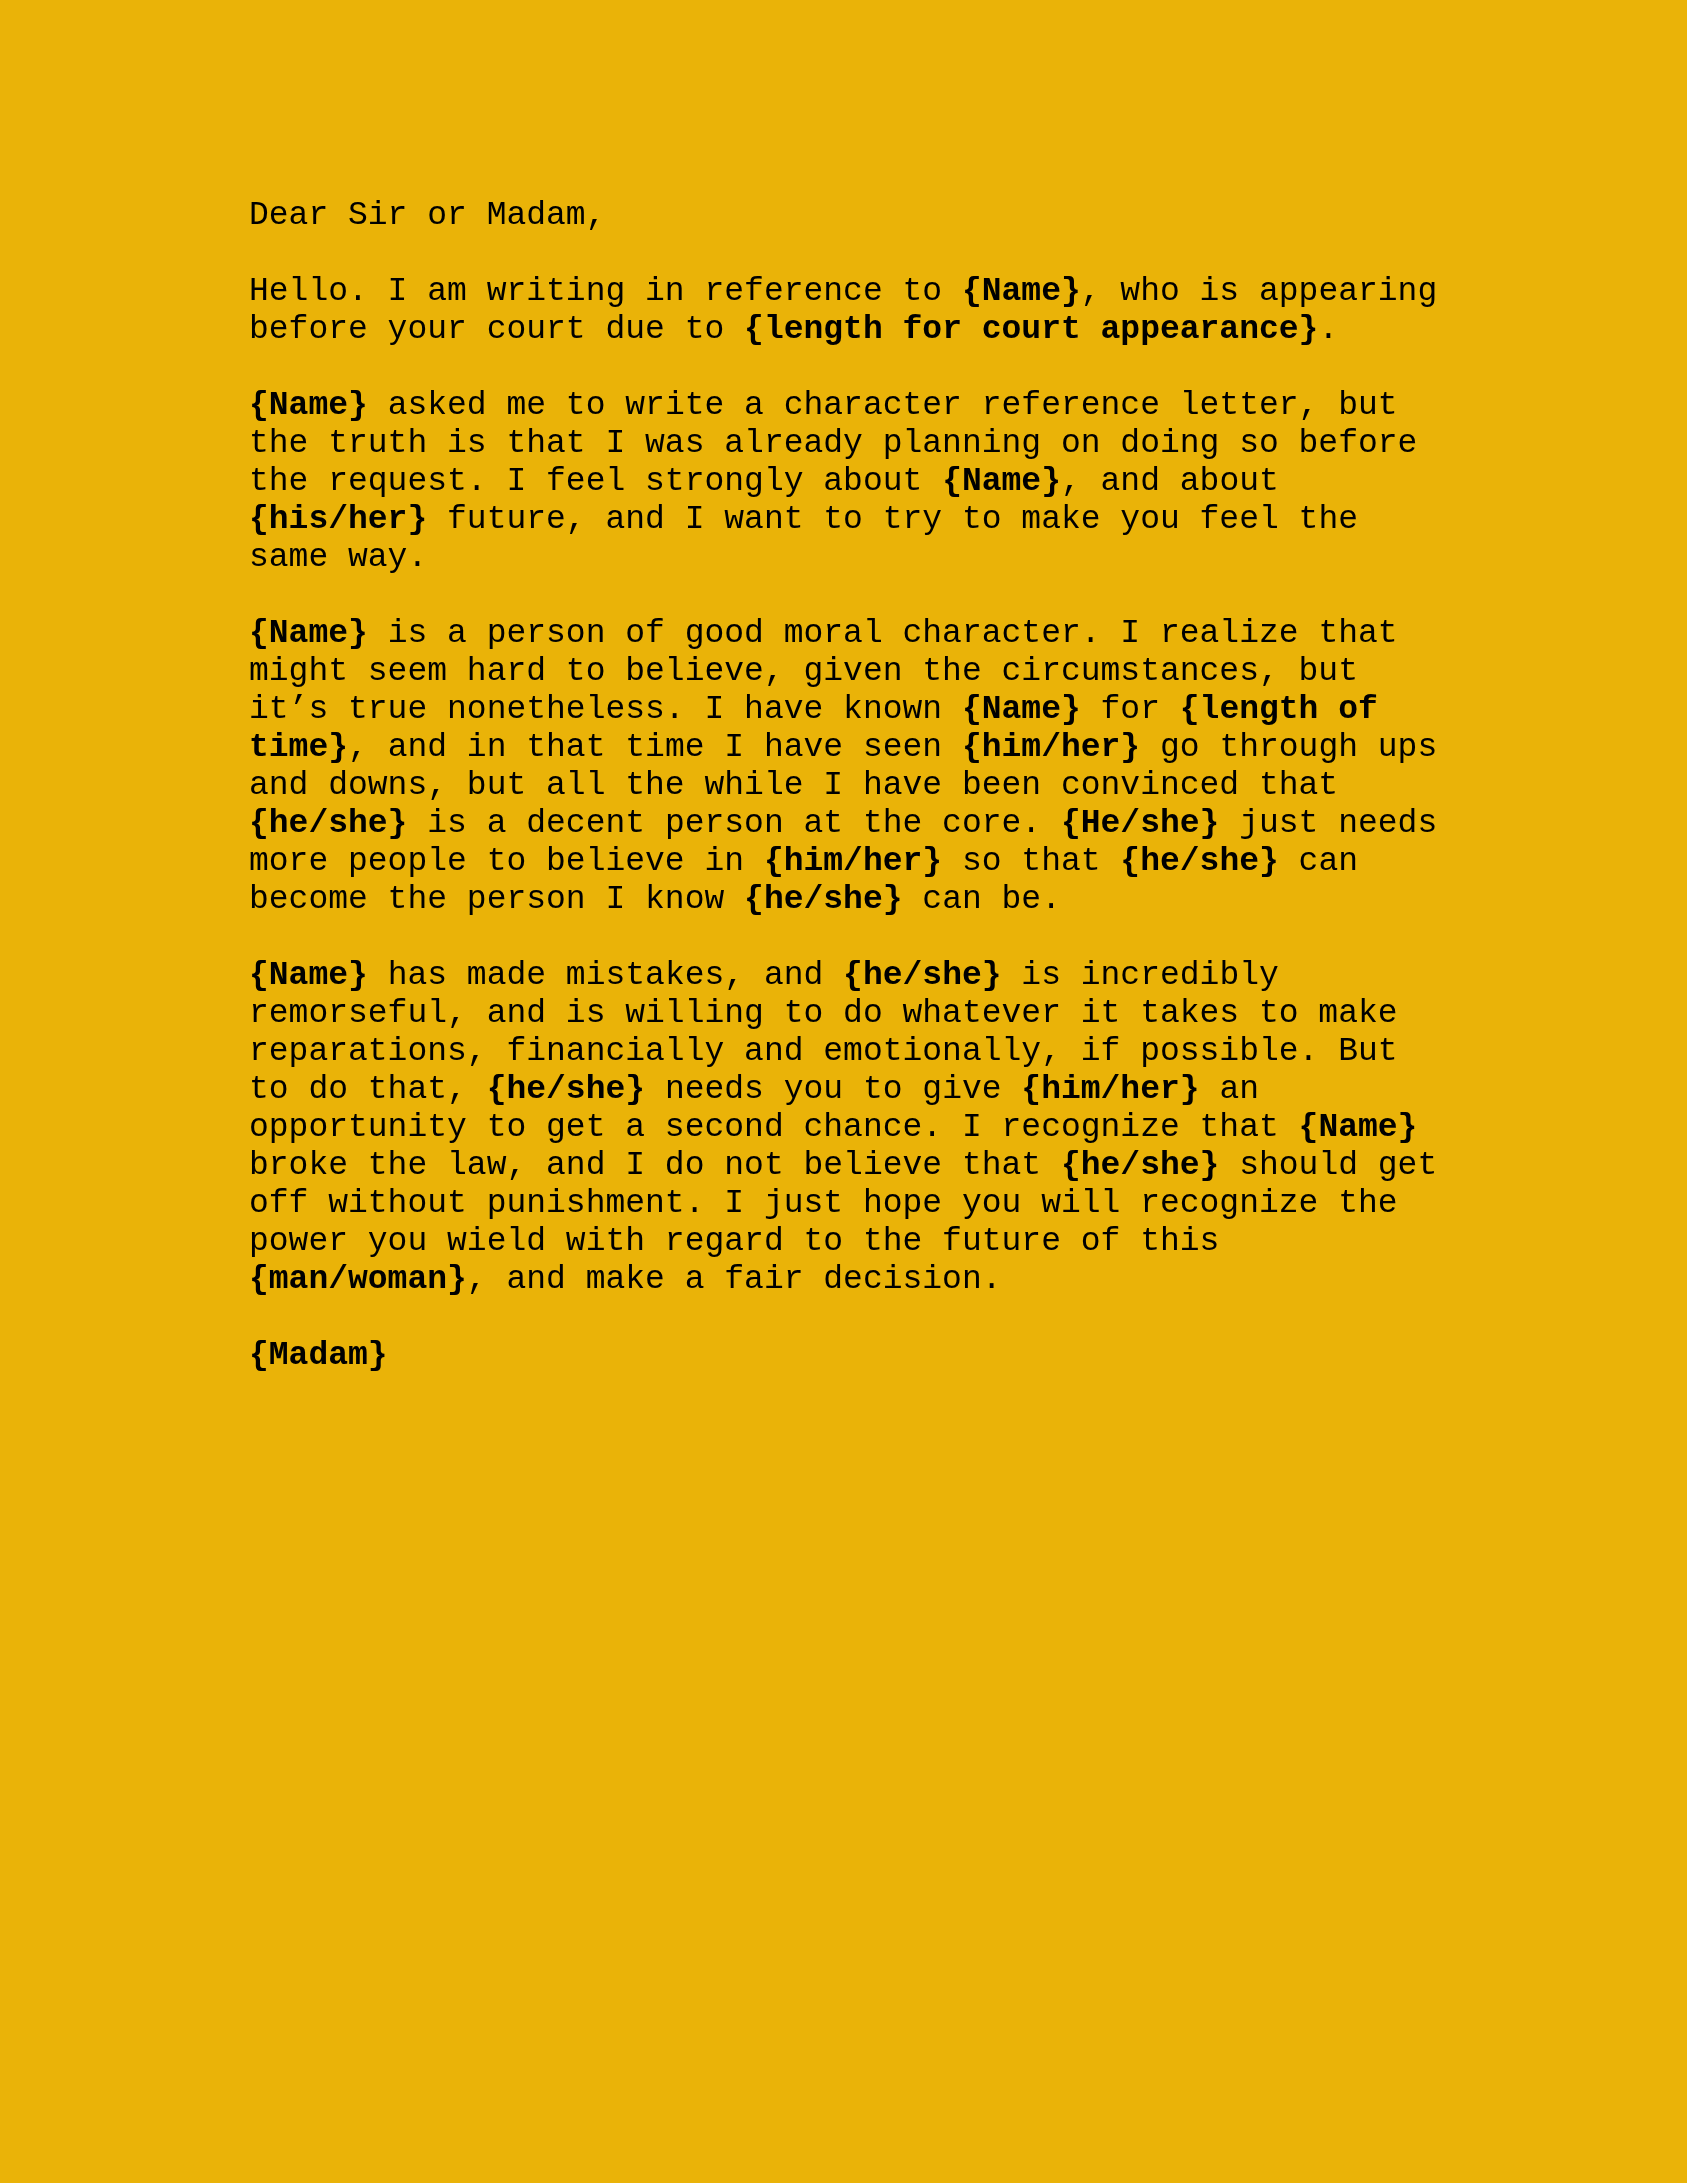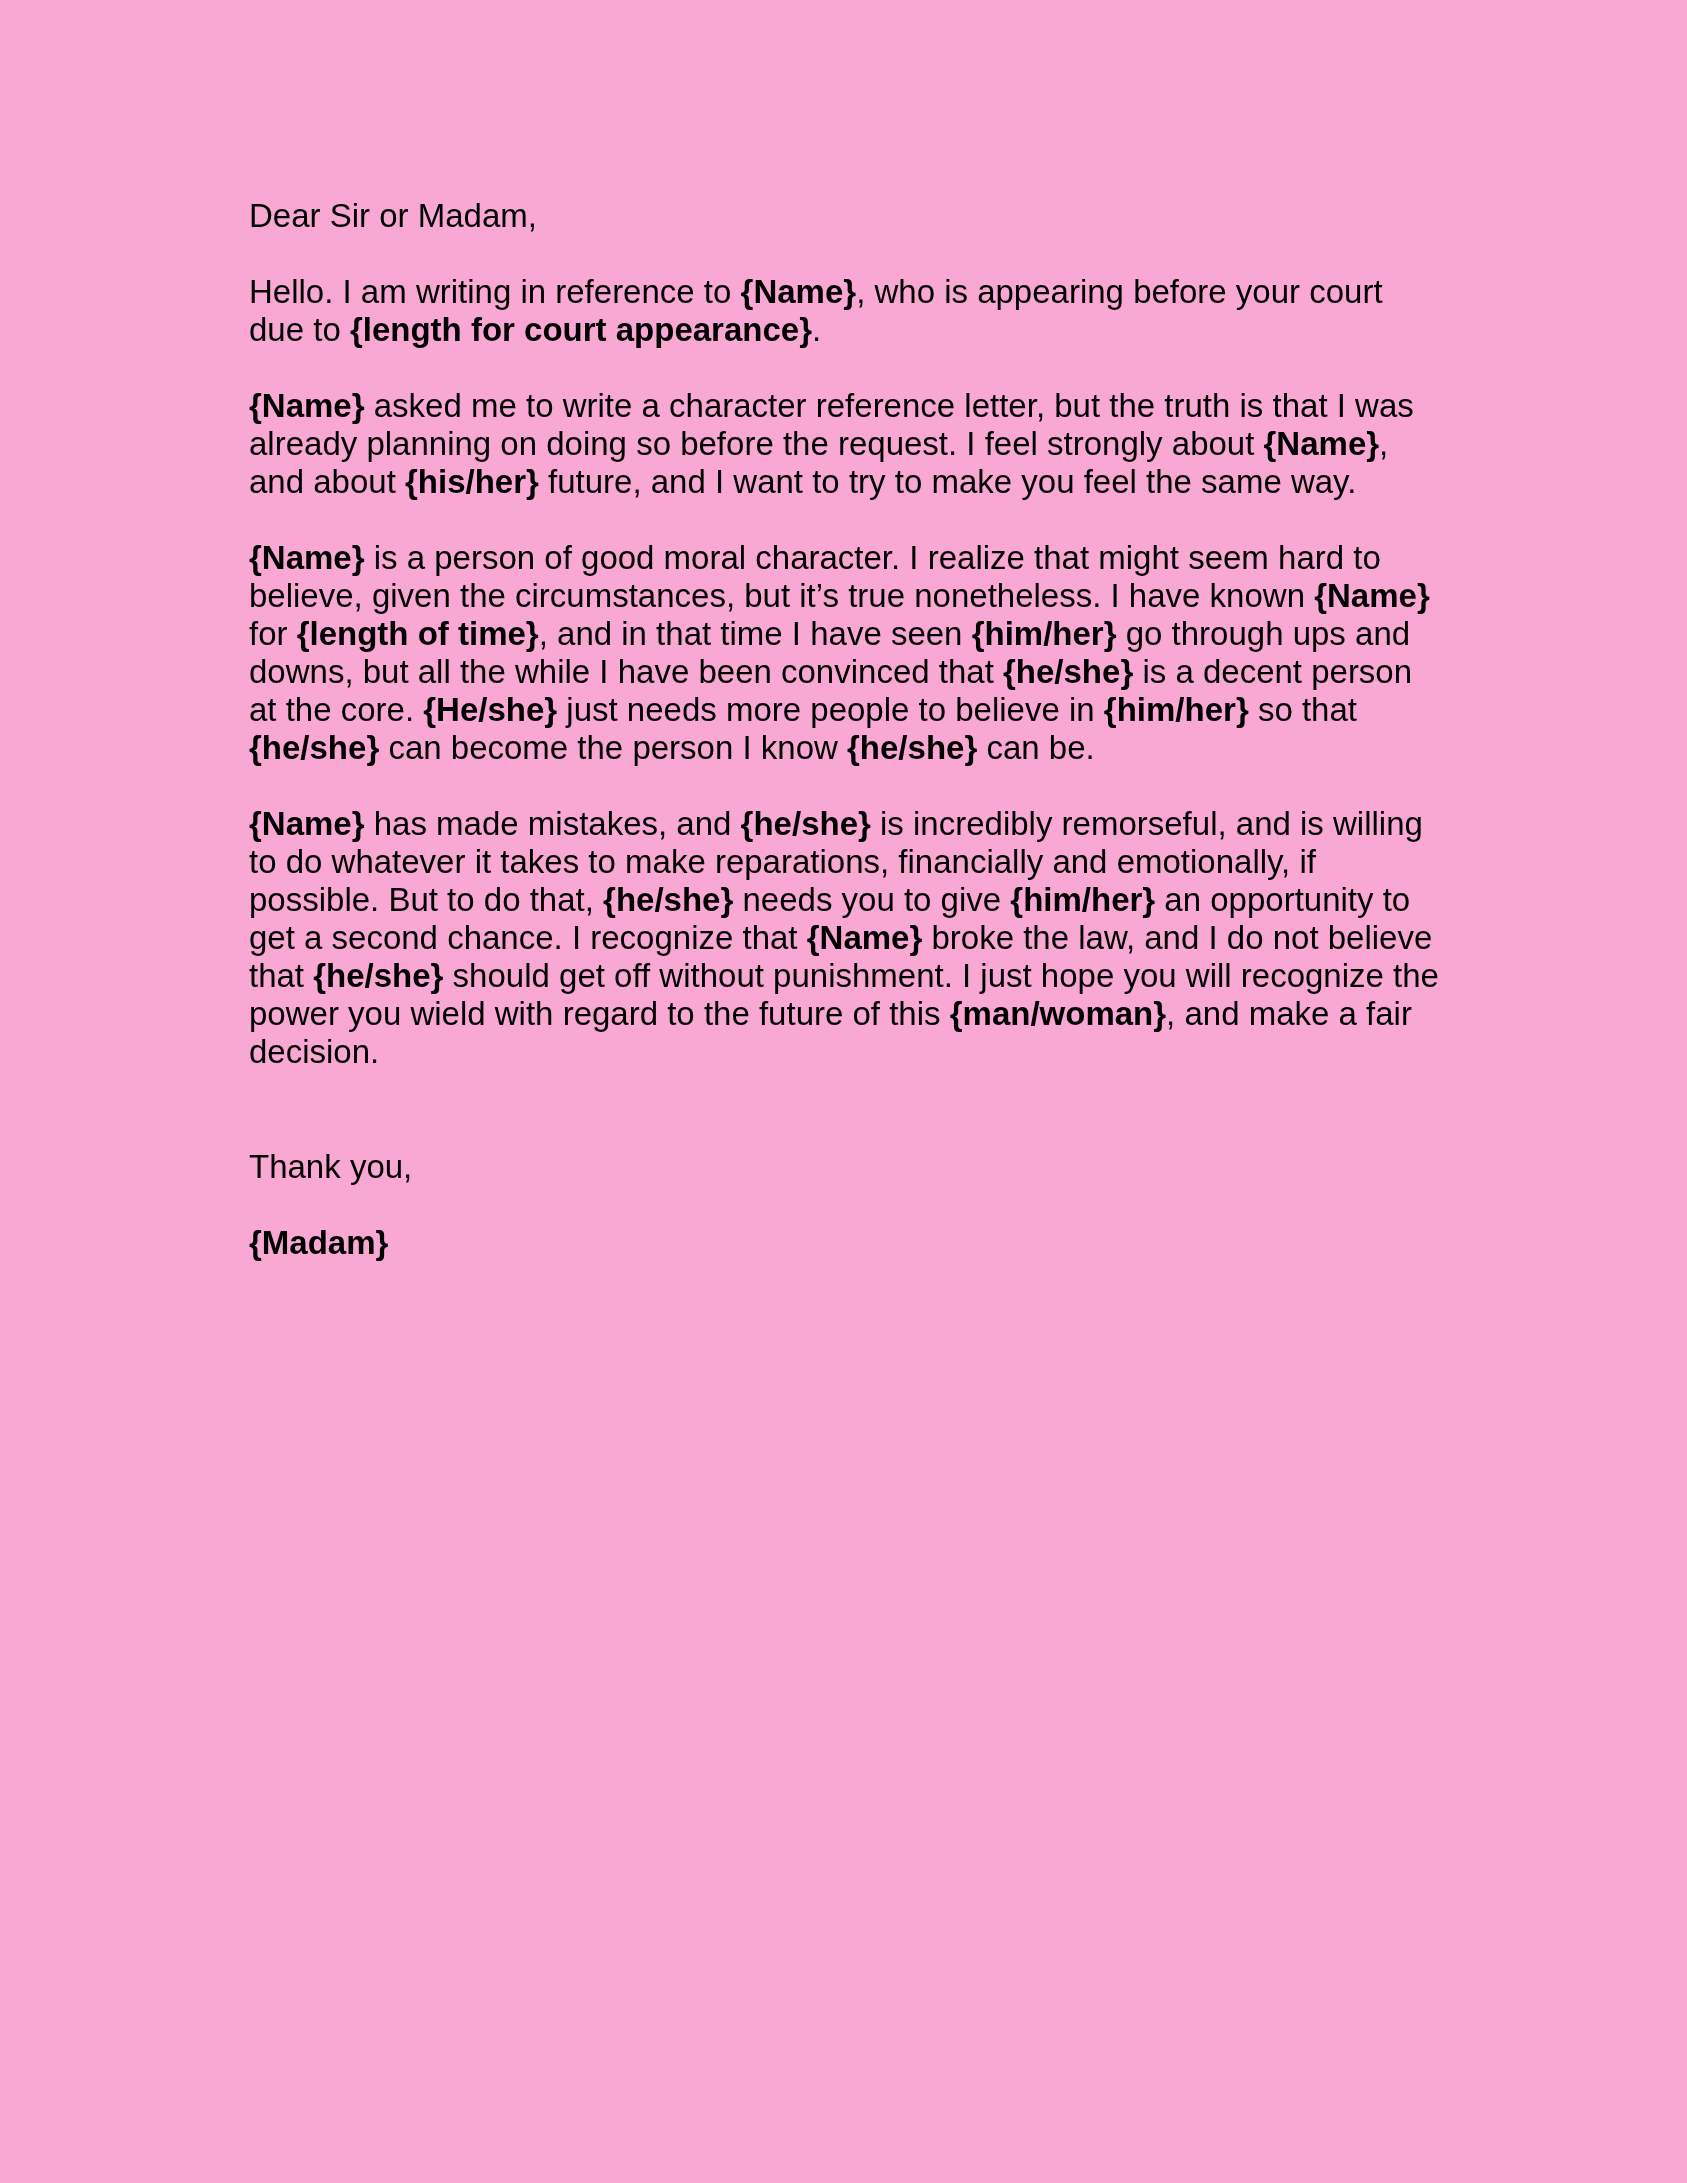--- a/index.html
+++ b/index.html
@@ -4,23 +4,23 @@
 <style>
   
   html, body { margin: 0; padding: 0; }
   body { background: #ffffff; }
 
   
   .page {
     position: relative;
     width: 1687px;
     height: 2184px;
-    background: #f9a8d4;
+    background: #eab308;
     overflow: hidden;
-    font-family: Liberation Sans, sans-serif;
+    font-family: Liberation Mono, monospace;
     color: #000000;
   }
 
   
   .content {
     position: absolute;
     left: 249px;
     top: 197px;
     width: 1190px;
     font-size: 33px;
@@ -48,19 +48,18 @@
     <p class="salutation">Dear Sir or Madam,</p>
 
     <p class="para">Hello. I am writing in reference to <b>{Name}</b>, who is appearing before your court due to <b>{length for court appearance}</b>.</p>
 
     <p class="para"><b>{Name}</b> asked me to write a character reference letter, but the truth is that I was already planning on doing so before the request. I feel strongly about <b>{Name}</b>, and about <b>{his/her}</b> future, and I want to try to make you feel the same way.</p>
 
     <p class="para"><b>{Name}</b> is a person of good moral character. I realize that might seem hard to believe, given the circumstances, but it’s true nonetheless. I have known <b>{Name}</b> for <b>{length of time}</b>, and in that time I have seen <b>{him/her}</b> go through ups and downs, but all the while I have been convinced that <b>{he/she}</b> is a decent person at the core. <b>{He/she}</b> just needs more people to believe in <b>{him/her}</b> so that <b>{he/she}</b> can become the person I know <b>{he/she}</b> can be.</p>
 
     <p class="para"><b>{Name}</b> has made mistakes, and <b>{he/she}</b> is incredibly remorseful, and is willing to do whatever it takes to make reparations, financially and emotionally, if possible. But to do that, <b>{he/she}</b> needs you to give <b>{him/her}</b> an opportunity to get a second chance. I recognize that <b>{Name}</b> broke the law, and I do not believe that <b>{he/she}</b> should get off without punishment. I just hope you will recognize the power you wield with regard to the future of this <b>{man/woman}</b>, and make a fair decision.</p>
 
-    <p class="para closing">Thank you,</p>
 
     <p class="para signature"><b>{Madam}</b></p>
 
   </div>
 </div>
 
 
 </body></html>

